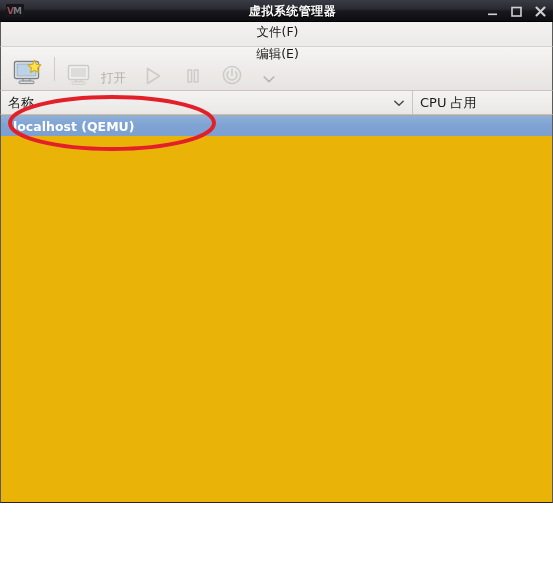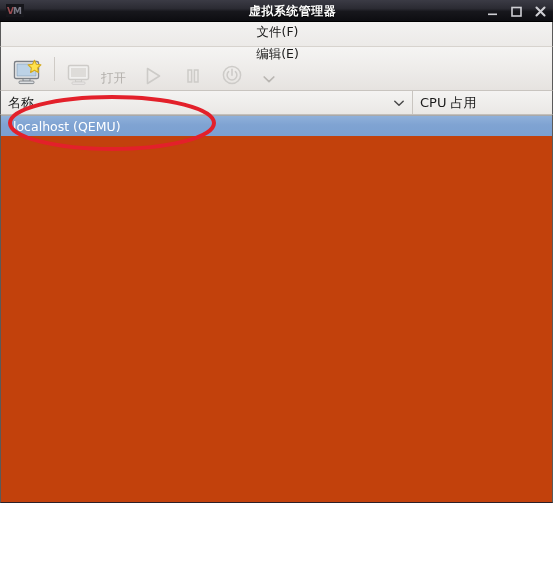--- a/index.html
+++ b/index.html
@@ -167,26 +167,27 @@
   }
   .col-title {
     font-size: 13px;
     color: #1a1a1a;
   }
 
   
   .list-body {
     position: relative;
     height: 388px;
-    background: #c2410c;
+    background: #eab308;
     border-left: 1px solid #5a5a5a;
     border-right: 1px solid #5a5a5a;
     border-bottom: 1px solid #2b2028;
     box-sizing: border-box;
     overflow: hidden;
+    font-weight: bold;
   }
   .list-row {
     height: 21px;
     display: flex;
     align-items: center;
     padding-left: 12px;
     box-sizing: border-box;
     cursor: default;
   }
   .list-row.selected {

